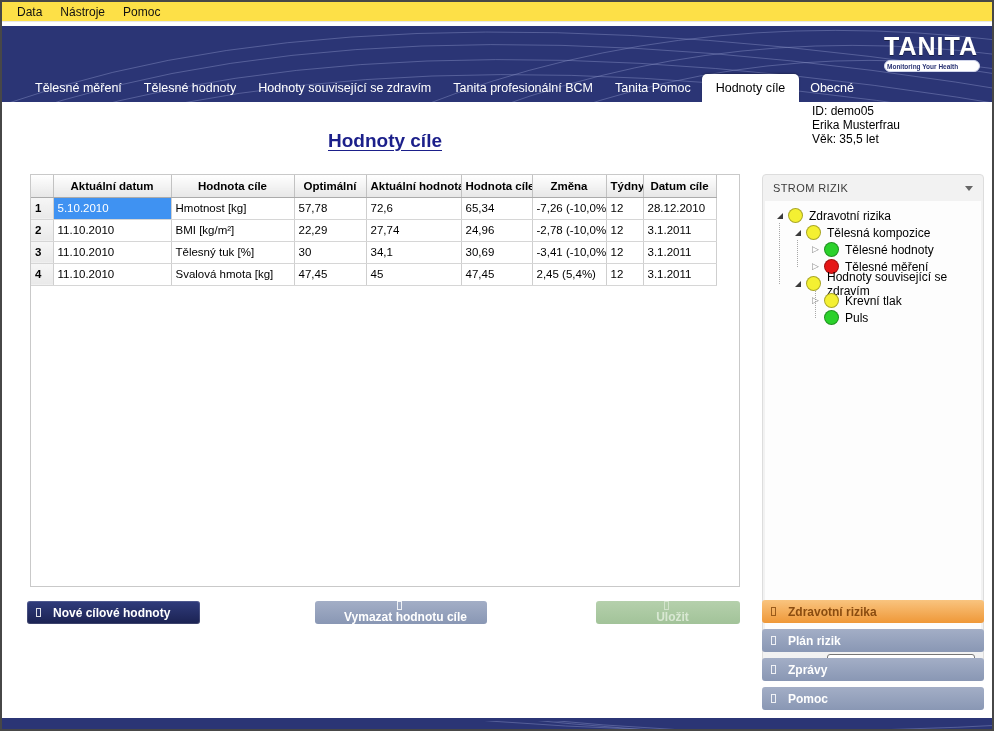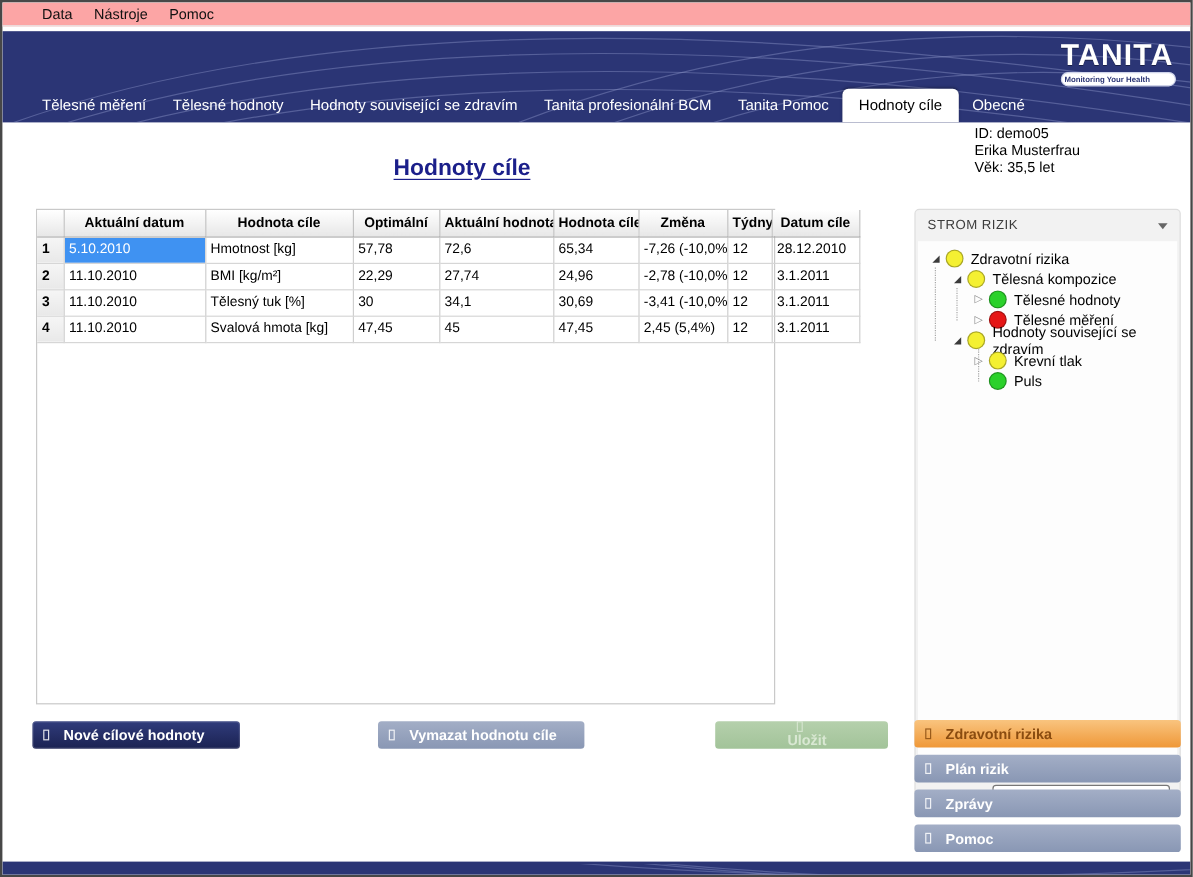--- a/index.html
+++ b/index.html
@@ -5,21 +5,21 @@
   * { box-sizing: border-box; margin: 0; padding: 0; }
   html,body { background:#888; }
   body { font-family: "Liberation Sans", sans-serif; }
   .screen {
     position: relative; width: 994px; height: 731px;
     background: #fff; border: 2px solid #474747; overflow: hidden;
   }
   
   .menubar {
     position: absolute; left:0; top:0; right:0; height:20px;
-    background: #fca5a5; display:flex; align-items:center; padding-left:24px;
+    background: #fde047; display:flex; align-items:center; padding-left:6px;
     border-bottom: 1px solid #e8e8e8;
   }
   .menubar .mitem { font-size:12px; color:#111; padding:3px 9px; cursor:default; }
   
   .header {
     position:absolute; left:0; top:24px; right:0; height:76px;
     background:#2b3575; overflow:hidden;
   }
   .header svg.swoosh { position:absolute; left:0; top:0; }
   .logo {
@@ -48,21 +48,21 @@
   }
   
   .patient { position:absolute; left:810px; top:102px; font-size:12px; color:#000; line-height:14px; }
   .page-title {
     position:absolute; left:28px; top:128px; width:710px; text-align:center;
     font-size:19px; font-weight:bold; color:#1b1f8a;
     text-decoration: underline; text-underline-offset:3px;
   }
   
   .grid-box {
-    position:absolute; left:28px; top:172px; width:616px; height:413px;
+    position:absolute; left:28px; top:172px; width:710px; height:413px;
     background:#fff; border:1px solid #c9c9c9;
   }
   table.goal { border-collapse:collapse; table-layout:fixed; width:685px; font-size:11.5px; }
   table.goal th, table.goal td {
     height:22px; padding:0 4px; text-align:left; vertical-align:middle;
     white-space:nowrap; overflow:hidden; border-right:1px solid #cfcfcf; border-bottom:1px solid #d6d6d6;
   }
   table.goal th {
     background: linear-gradient(#ffffff,#e7e7e7);
     border-right:1px solid #c2c2c2; border-bottom:1px solid #ababab;
@@ -308,21 +308,21 @@
         <span>1.11.2010 13:38:09</span>
         <span class="caret"></span>
       </div>
     </div>
   </div>
 
   <button class="btn btn-navy" style="left:25px; top:599px; width:173px;">
     <span class="glyph-box"></span>
     <span>Nové cílové hodnoty</span>
   </button>
-  <button class="btn btn-gray" style="left:313px; top:599px; width:172px;">
+  <button class="btn btn-gray" style="left:313px; top:599px; width:172px;flex-direction:column;">
     <span class="glyph-box"></span>
     <span>Vymazat hodnotu cíle</span>
   </button>
   <button class="btn btn-green" style="left:594px; top:599px; width:144px;flex-direction:column;">
     <span class="glyph-box"></span>
     <span>Uložit</span>
   </button>
 
   <button class="btn btn-orange" style="left:760px; top:598px; width:222px;">
     <span class="glyph-box"></span>

